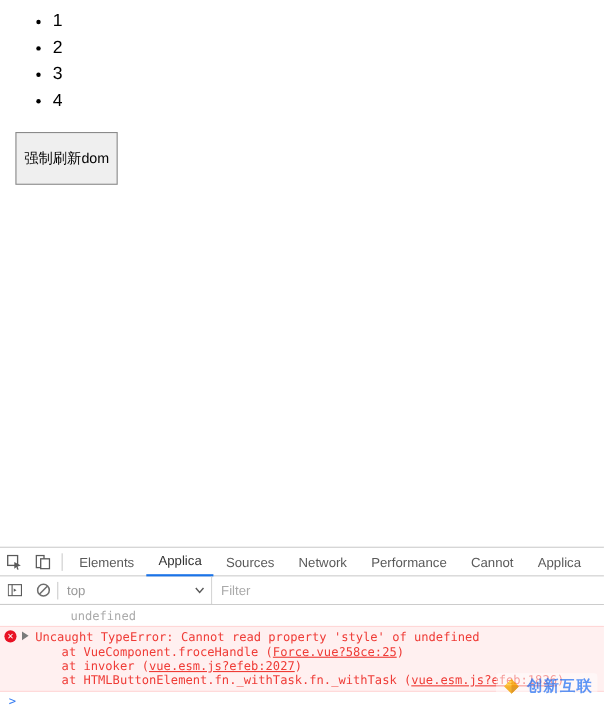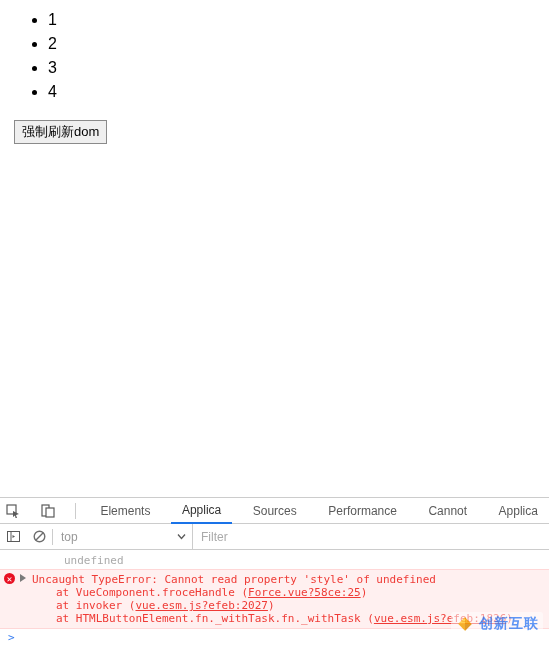--- a/index.html
+++ b/index.html
@@ -23,21 +23,21 @@
     .page-content ul {
       padding-left: 40px;
       margin-bottom: 16px;
     }
     .page-content li {
       line-height: 1.5;
     }
     .force-button {
       background: #efefef;
       border: 1px solid #8a8a8a;
-      padding: 2px 7px;
+      padding: 14px 7px;
       font-size: 13px;
       font-family: Arial, sans-serif;
       cursor: pointer;
       margin-left: 6px;
     }
     .devtools {
       position: absolute;
       bottom: 0;
       left: 0;
       right: 0;
@@ -45,21 +45,20 @@
       background: #fff;
       font-family: "Helvetica Neue", Arial, sans-serif;
       font-size: 12px;
     }
     .devtools-tabbar {
       display: flex;
       align-items: center;
       height: 26px;
       border-bottom: 1px solid #ccc;
       color: #5a5a5a;
-      justify-content: space-between;
     }
     .dt-iconbtn {
       width: 26px;
       height: 26px;
       display: flex;
       align-items: center;
       justify-content: center;
       color: #5a5a5a;
     }
     .dt-tab {
@@ -214,20 +213,21 @@
     <div class="dt-iconbtn">
       <svg width="14" height="14" viewBox="0 0 14 14">
           <rect x="1" y="1" width="7" height="11" fill="none" stroke="#5a5a5a" stroke-width="1.2"></rect>
           <rect x="5" y="4" width="8" height="9" fill="#fff" stroke="#5a5a5a" stroke-width="1.2"></rect>
         </svg>
     </div>
     <div style="width:1px;height:16px;background:#ccc;margin:0 4px;"></div>
     <div class="dt-tab">Elements</div>
     <div class="dt-tab active">Applica</div>
     <div class="dt-tab">Sources</div>
+    <div class="dt-tab">Network</div>
     <div class="dt-tab">Performance</div>
     <div class="dt-tab">Cannot</div>
     <div class="dt-tab">Applica</div>
   </div>
 
   <div class="devtools-subbar">
     <div class="dt-iconbtn">
       <svg width="13" height="13" viewBox="0 0 13 13">
           <rect x="0.5" y="1.5" width="12" height="10" fill="none" stroke="#5a5a5a" stroke-width="1"></rect>
           <line x1="4" y1="1.5" x2="4" y2="11.5" stroke="#5a5a5a" stroke-width="1"></line>

